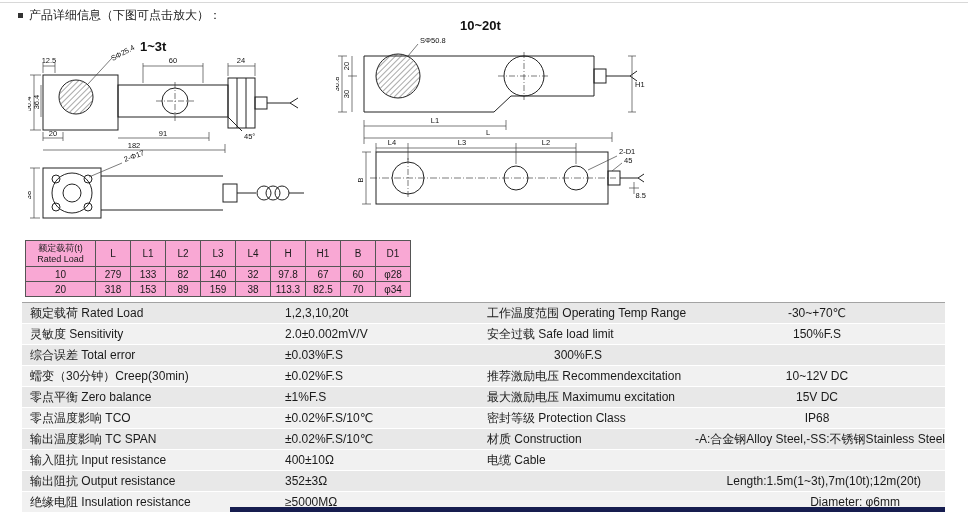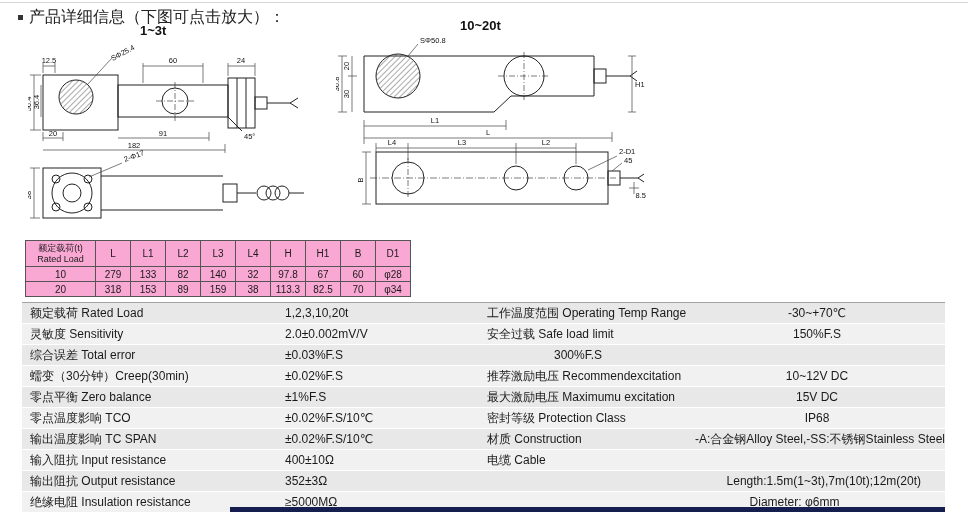--- a/index.html
+++ b/index.html
@@ -2,21 +2,21 @@
 <html><head>
 <meta charset="utf-8">
 <style>
   * { margin:0; padding:0; box-sizing:border-box; }
   html,body { width:968px; height:516px; }
   body {
     position:relative; overflow:hidden; background:#ffffff;
     font-family:"Liberation Sans","DejaVu Sans",sans-serif; color:#1a1a1a;
   }
   .topline { position:absolute; left:0; top:2px; width:968px; height:1px; background:#d8d8d8; }
-  .header { position:absolute; left:18px; top:7px; font-size:16px; display:flex; align-items:center; gap:6px; color:#222; }
+  .header { position:absolute; left:18px; top:7px; font-size:12px; display:flex; align-items:center; gap:6px; color:#222; }
   .bullet { width:5px; height:5px; background:#333; display:inline-block; }
   .draw-title { position:absolute; font-size:13px; font-weight:bold; color:#111; }
   svg { position:absolute; }
   svg text { font-family:"Liberation Sans","DejaVu Sans",sans-serif; fill:#111; }
 
   
   .dim-table { position:absolute; left:25px; top:240px; border-collapse:collapse; background:#f9a8d4; font-size:10px; }
   .dim-table th, .dim-table td { border:1px solid #555; text-align:center; padding:0 2px; font-weight:normal; height:15px; }
   .dim-table th.first { width:70px; font-size:9px; line-height:1.15; height:26px; }
   .dim-table th { width:35px; }
@@ -25,35 +25,35 @@
   .spec { position:absolute; left:22px; top:302px; width:923px; border-top:1px solid #a3a3a3; }
   .spec-row { display:grid; grid-template-columns:245px 200px 222px 1fr; height:21px; align-items:center; border-bottom:1px solid #ffffff; font-size:12px; }
   .spec-row:nth-child(odd)  { background:#e8e8e8; }
   .spec-row:nth-child(even) { background:#f1f1f1; }
   .sl  { padding-left:8px;  white-space:nowrap; }
   .sl2 { padding-left:20px; white-space:nowrap; }
   .sv  { padding-left:18px; white-space:nowrap; }
   .sv2 { text-align:center; white-space:nowrap; }
   .sv2.alignr { text-align:right; padding-right:0; }
   .sv2.lenr   { text-align:right; padding-right:24px; }
-  .sv2.diam   { text-align:center; padding-right:45px; }
+  .sv2.diam   { text-align:right; padding-right:45px; }
 
   .bottom-rule { position:absolute; left:230px; top:507px; width:715px; height:5px; background:#161d4f; }
 </style>
 </head>
 <body>
 
 <div class="topline"></div>
 
 <div class="header">
   <span class="bullet"></span>
   <span>产品详细信息（下图可点击放大）：</span>
 </div>
 
-<div class="draw-title" style="left:140px; top:23px;">1~3t</div>
+<div class="draw-title" style="left:140px; top:39px;">1~3t</div>
 <div class="draw-title" style="left:460px; top:18px;">10~20t</div>
 
 <svg style="left:28px; top:40px;" width="290" height="198" viewBox="0 0 290 198">
   <defs>
     <pattern id="hA" patternUnits="userSpaceOnUse" width="4" height="4" patternTransform="rotate(45)">
       <line x1="0" y1="0" x2="0" y2="4" stroke="#555" stroke-width="1"></line>
     </pattern>
   </defs>
 
   <g stroke="#222" fill="none" stroke-width="1">

